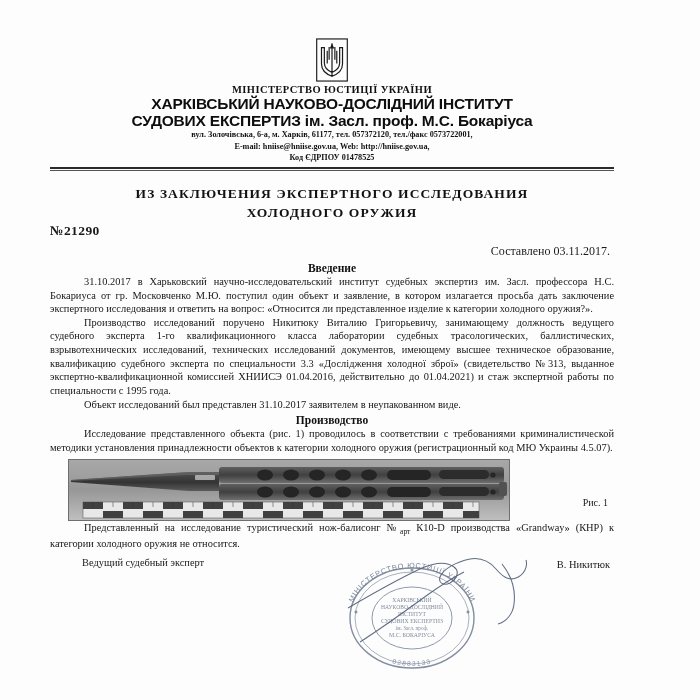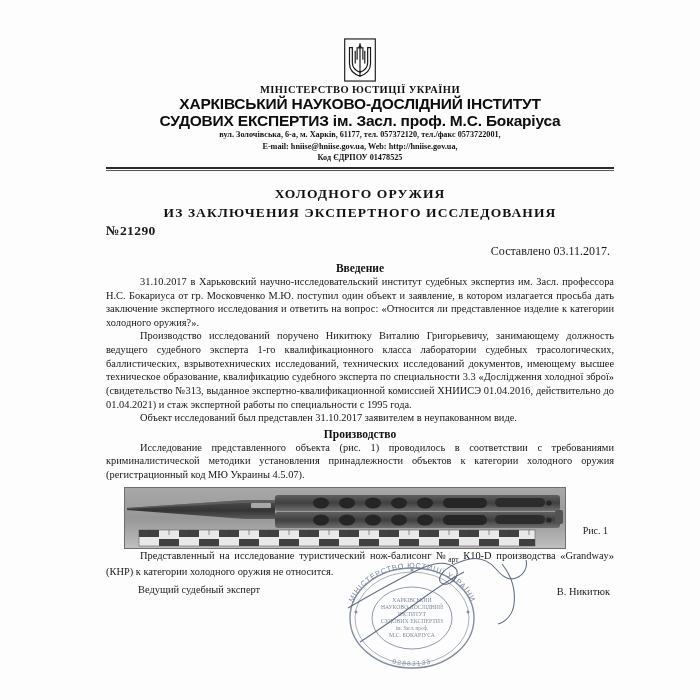--- a/index.html
+++ b/index.html
@@ -13,21 +13,21 @@
     overflow: hidden;
     font-family: "Liberation Serif", "DejaVu Serif", serif;
     color: #1a1a1a;
   }
   .page {
     position: relative;
     width: 700px;
     height: 700px;
     background: #fdfdfd;
     box-sizing: border-box;
-    padding: 38px 86px 0 106px;
+    padding: 38px 86px 0 50px;
   }
 
   
   .letterhead { text-align: center; }
 
   .emblem {
     width: 40px;
     height: 44px;
     margin: 0 auto 2px auto;
     display: block;
@@ -189,22 +189,22 @@
     <div class="institute-line l2">СУДОВИХ ЕКСПЕРТИЗ ім. Засл. проф. М.С. Бокаріуса</div>
     <div class="contact-line">вул. Золочівська, 6-а, м. Харків, 61177, тел. 057372120, тел./факс 0573722001,</div>
     <div class="contact-line">E-mail: hniise@hniise.gov.ua, Web: http://hniise.gov.ua,</div>
     <div class="contact-line">Код ЄДРПОУ 01478525</div>
 
     <hr class="rule">
     <hr class="rule thin">
   </div>
 
   <div class="doc-title">
+    <div>ИЗ ЗАКЛЮЧЕНИЯ ЭКСПЕРТНОГО ИССЛЕДОВАНИЯ</div>
     <div>ХОЛОДНОГО ОРУЖИЯ</div>
-    <div>ИЗ ЗАКЛЮЧЕНИЯ ЭКСПЕРТНОГО ИССЛЕДОВАНИЯ</div>
   </div>
   <div class="doc-number">№21290</div>
   <div class="compiled">Составлено 03.11.2017.</div>
 
   <div class="section-heading">Введение</div>
   <p class="body">31.10.2017 в Харьковский научно-исследовательский институт судебных экспертиз им. Засл. профессора Н.С. Бокариуса от гр. Московченко М.Ю. поступил один объект и заявление, в котором излагается просьба дать заключение экспертного исследования и ответить на вопрос: «Относится ли представленное изделие к категории холодного оружия?».</p>
   <p class="body"><span>Производство исследований поручено Никитюку Виталию Григорьевичу, занимающему должность ведущего судебного эксперта 1-го квалификационного класса лаборатории судебных трасологических, баллистических, взрывотехнических исследований, технических исследований документов, имеющему высшее техническое образование, квалификацию судебного эксперта по специальности 3.3 «Дослідження холодної зброї» (свидетельство </span><span>№313</span><span>, выданное экспертно-квалификационной комиссией ХНИИСЭ 01.04.2016, действительно до 01.04.2021) и стаж экспертной работы по специальности с 1995 года.</span></p>
   <p class="body">Объект исследований был представлен 31.10.2017 заявителем в неупакованном виде.</p>
 
   <div class="section-heading">Производство</div>

